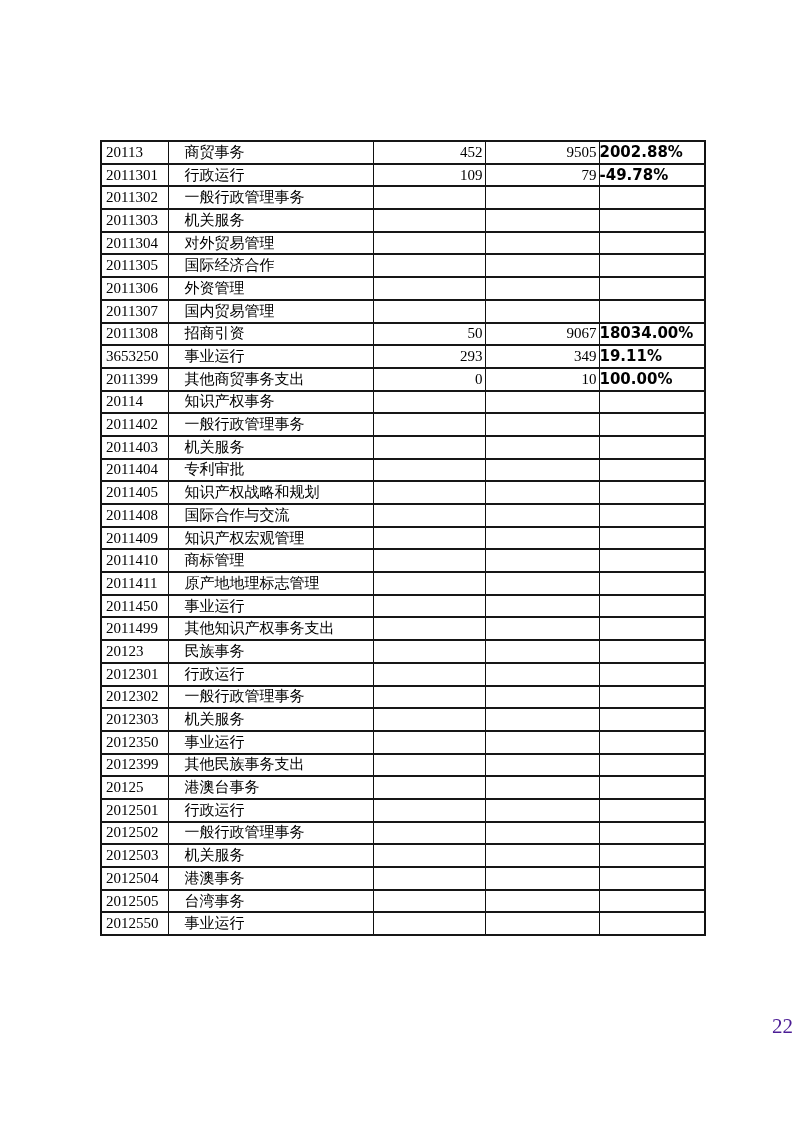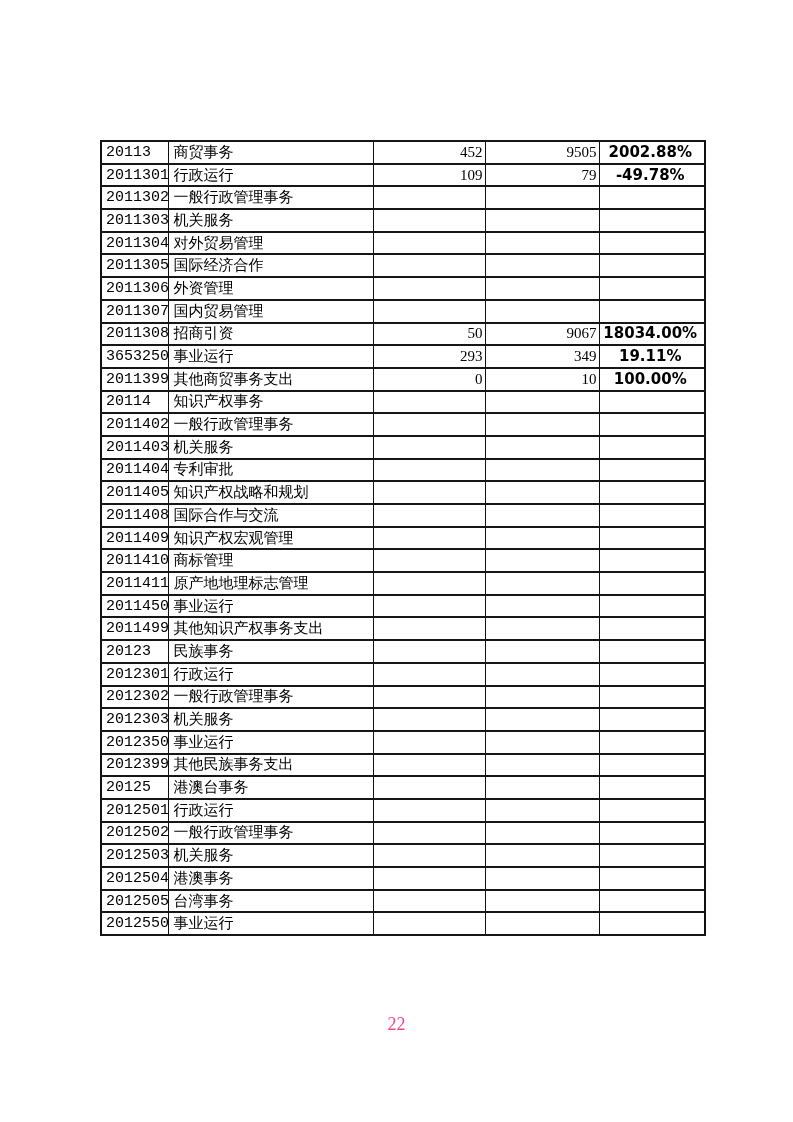--- a/index.html
+++ b/index.html
@@ -31,47 +31,47 @@
     height: 22.7px;
     vertical-align: middle;
     font-size: 15px;
     line-height: 1;
     overflow: hidden;
     white-space: nowrap;
   }
   td.col-code {
     padding-left: 4px;
     font-size: 14px;
-    font-family: Liberation Mono, monospace;
+    font-family: Liberation Serif, serif;
   }
   td.col-name {
-    padding-left: 5px;
+    padding-left: 16px;
     font-size: 15px;
   }
   td.col-num {
     text-align: right;
     padding-right: 2px;
     font-size: 15px;
     font-family: "Liberation Serif", "DejaVu Serif", serif;
   }
   td.col-pct {
-    text-align: center;
+    text-align: left;
     padding-right: 3px;
     font-size: 13px;
     font-weight: bold;
     font-family: "DejaVu Sans", "Liberation Sans", sans-serif;
   }
   .page-number {
     position: absolute;
     left: 0; top: 1014px;
     width: 100%;
-    text-align: center;
-    font-size: 18px;
+    text-align: right;
+    font-size: 21px;
     font-family: "Liberation Serif", "DejaVu Serif", serif;
-    color: #ec4899;
+    color: #4c1d95;
   }
 </style>
 </head>
 <body>
 
 <div class="page">
 
   <table class="budget">
     <colgroup>
       <col style="width:67px">

